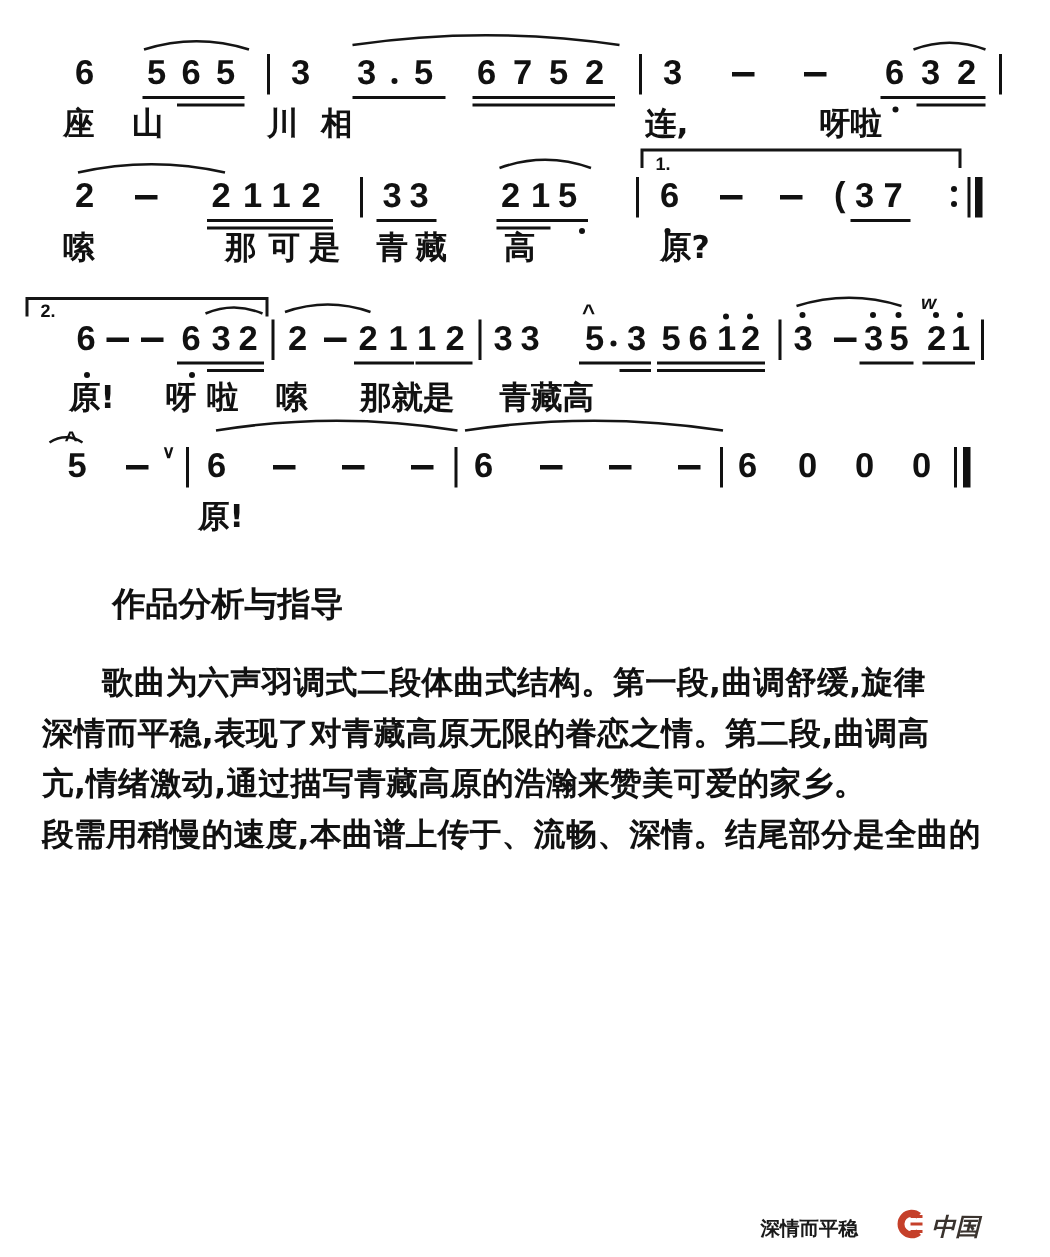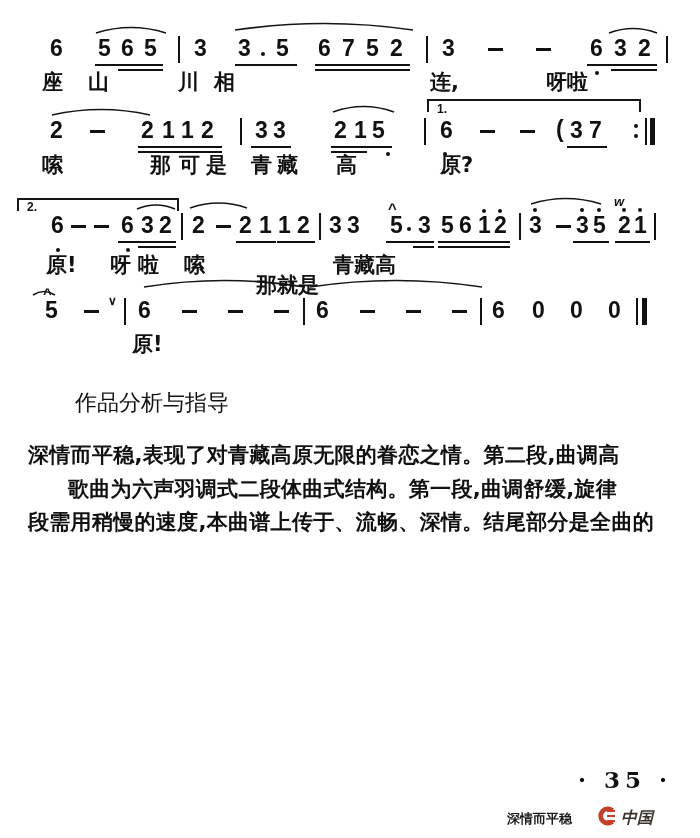--- a/index.html
+++ b/index.html
@@ -15,21 +15,21 @@
   .thick{position:absolute;width:5px;height:27px;background:#111;}
   .ul{position:absolute;height:2px;background:#111;}
   .dot{position:absolute;width:4px;height:4px;border-radius:50%;background:#111;}
   .lyr{font-size:21px;font-weight:700;line-height:1;font-family:"DejaVu Sans","Liberation Sans",sans-serif;}
   .lbl{font-size:12px;font-weight:700;line-height:1;}
   .hat{font-size:15px;font-weight:700;line-height:1;}
   .breath{font-size:12px;font-weight:700;line-height:1;}
   .mord{font-size:13px;font-weight:700;font-style:italic;line-height:1;}
   
   .analysis{position:absolute;left:28px;top:388px;width:648px;}
-  .analysis h3{margin:0 0 0 47px;font-size:22px;font-weight:400;
+  .analysis h3{margin:0 0 0 47px;font-size:22px;font-weight:700;
                font-family:"DejaVu Sans","Liberation Sans",sans-serif;}
   .abody{margin-top:21px;font-size:21px;font-weight:700;line-height:33.5px;
          font-family:"DejaVu Sans","Liberation Sans",sans-serif;letter-spacing:0.3px;}
   .abody .line{white-space:pre;}
   .abody .indent{text-indent:40px;}
   
   .pageno{position:absolute;left:578px;top:766px;font-size:23px;font-weight:700;
           font-family:"DejaVu Serif","Liberation Serif",serif;letter-spacing:5px;white-space:pre;}
   .credit{position:absolute;left:507px;top:810px;font-size:13px;font-weight:700;
           font-family:"DejaVu Sans","Liberation Sans",sans-serif;color:#1a1a1a;}
@@ -185,21 +185,21 @@
       <div class="ul" style="left: 386px; top: 241px; width: 48px;"></div>
       <div class="ul" style="left: 413px; top: 246px; width: 21px;"></div>
       <div class="ul" style="left: 438px; top: 241px; width: 72px;"></div>
       <div class="ul" style="left: 438px; top: 246px; width: 72px;"></div>
       <div class="ul" style="left: 573px; top: 241px; width: 36px;"></div>
       <div class="ul" style="left: 615px; top: 241px; width: 35px;"></div>
       <span class="tok lyr" style="left: 46px; top: 255px;">原!</span>
       <span class="tok lyr" style="left: 110px; top: 255px;">呀</span>
       <span class="tok lyr" style="left: 138px; top: 255px;">啦</span>
       <span class="tok lyr" style="left: 184px; top: 255px;">嗦</span>
-      <span class="tok lyr" style="left: 256px; top: 255px; margin-top: 20px;">那就是</span>
+      <span class="tok lyr" style="left: 240px; top: 255px;">那就是</span>
       <span class="tok lyr" style="left: 333px; top: 255px;">青藏高</span>
       <span class="tok hat" style="left: 43px; top: 286px;">^</span>
       <span class="tok n" style="left: 45px; top: 299px;">5</span>
       <div class="dash" style="left: 84px; top: 310px;"></div>
       <span class="tok breath" style="left: 108px; top: 295px;">∨</span>
       <div class="bar" style="left: 124px; top: 298px;"></div>
       <span class="tok n" style="left: 138px; top: 299px;">6</span>
       <div class="dash" style="left: 182px; top: 310px;"></div>
       <div class="dash" style="left: 228px; top: 310px;"></div>
       <div class="dash" style="left: 274px; top: 310px;"></div>
@@ -214,27 +214,27 @@
       <span class="tok n" style="left: 570px; top: 299px;">0</span>
       <span class="tok n" style="left: 608px; top: 299px;">0</span>
       <div class="bar" style="left: 636px; top: 298px;"></div>
       <div class="thick" style="left: 642px; top: 298px;"></div>
       <span class="tok lyr" style="left: 132px; top: 334px;">原!</span>
     </div>
 
   <div class="analysis">
     <h3>作品分析与指导</h3>
     <div class="abody">
+        <div class="line indent">歌曲为六声羽调式二段体曲式结构。第一段,曲调舒缓,旋律</div>
         <div class="line">深情而平稳,表现了对青藏高原无限的眷恋之情。第二段,曲调高</div>
-        <div class="line indent">歌曲为六声羽调式二段体曲式结构。第一段,曲调舒缓,旋律</div>
+        <div class="line">亢,情绪激动,通过描写青藏高原的浩瀚来赞美可爱的家乡。</div>
         <div class="line">段需用稍慢的速度,本曲谱上传于、流畅、深情。结尾部分是全曲的</div>
       </div>
   </div>
 
-  <div class="pageno">· 35 ·</div>
 
   <span class="credit">深情而平稳</span>
   <svg class="sitelogo" viewBox="0 0 20 20">
     <path d="M 15.5 4.5 A 7.2 7.2 0 1 0 15.5 15.5" fill="none" stroke="#c5402a" stroke-width="4.6"></path>
     <rect x="10" y="4" width="8" height="2" fill="#c5402a"></rect>
     <rect x="10" y="9" width="8" height="2" fill="#c5402a"></rect>
     <rect x="10" y="14" width="8" height="2" fill="#c5402a"></rect>
   </svg>
   <span class="sitedark" style="color:#3a332e;">中国</span>
   <span class="sitelight" style="color:#a16207;margin-top:44px;">曲谱网</span>

